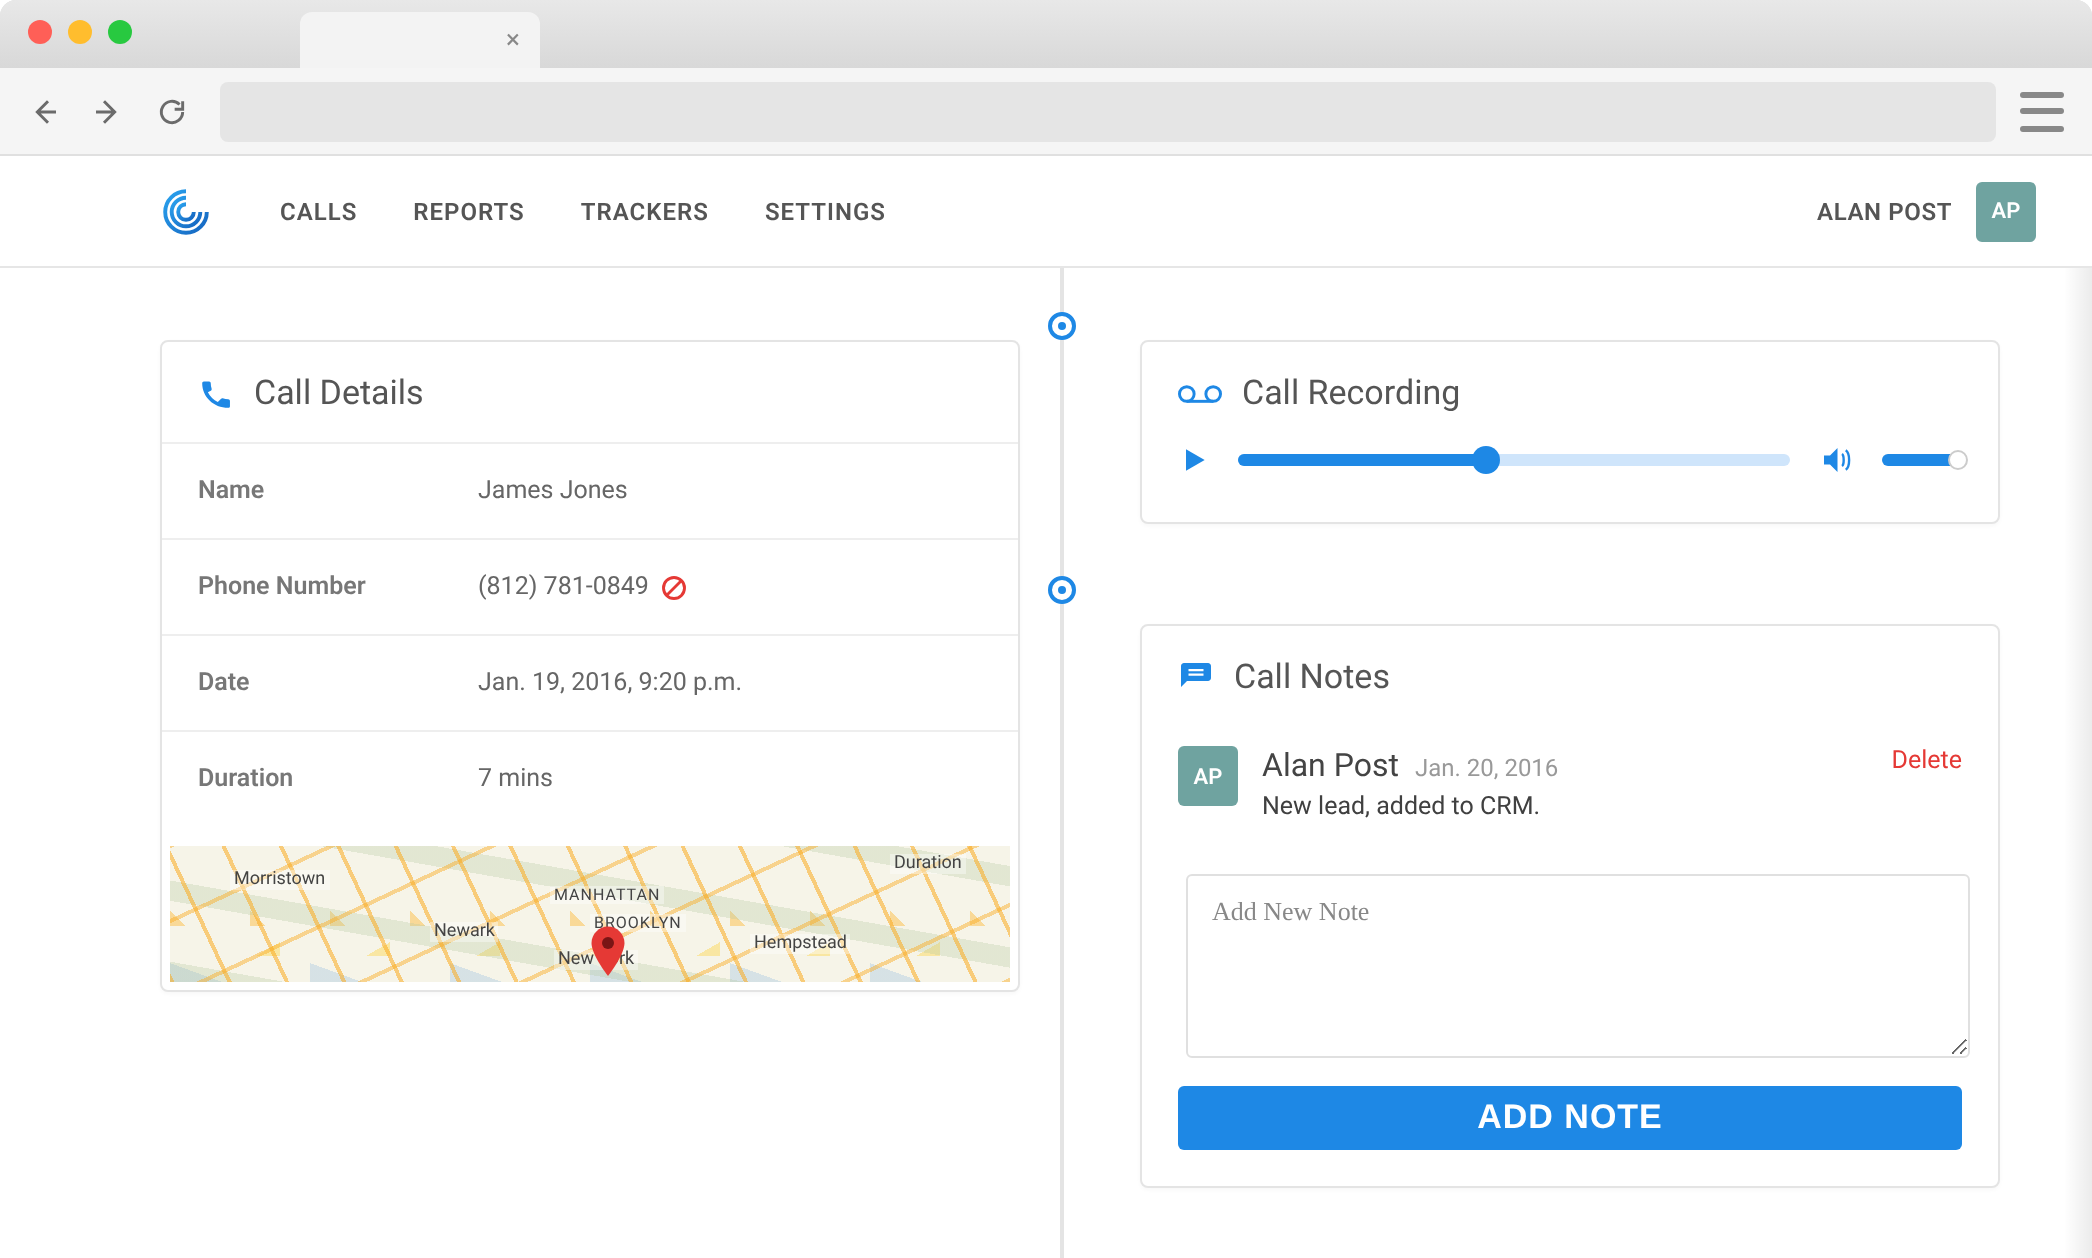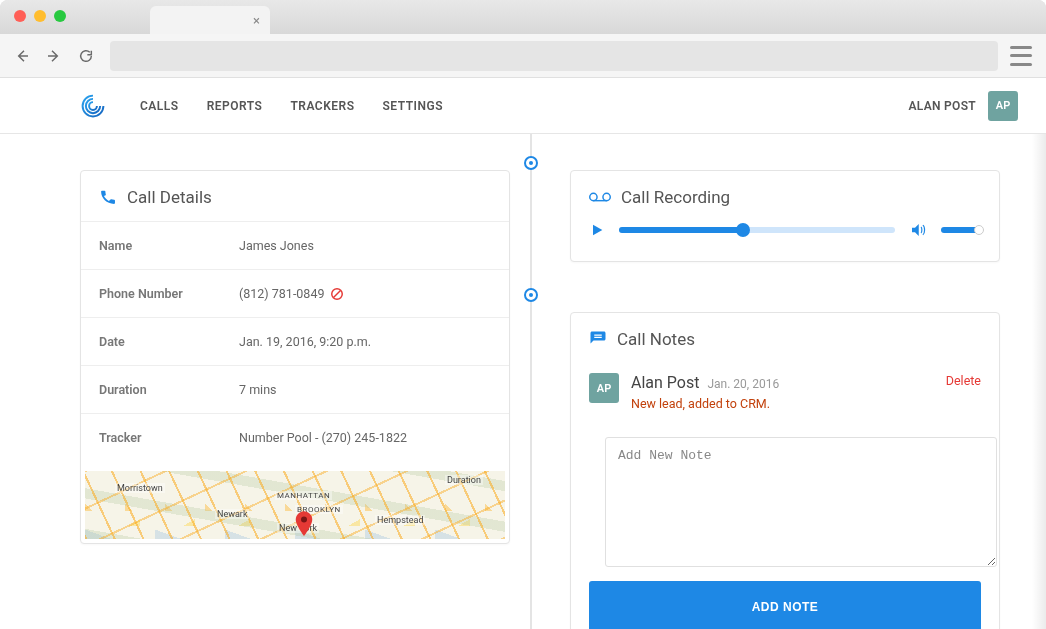--- a/index.html
+++ b/index.html
@@ -77,25 +77,25 @@
 .vol-track { width:40px; height:6px; background:#1e88e5; border-radius:3px; position:relative; }
 .vol-knob { position:absolute; right:-3px; top:50%; transform:translate(0,-50%); width:10px; height:10px; background:#fff; border:1px solid #ccc; border-radius:50%; }
 
 
 .note-body { padding:0 18px 18px 18px; }
 .note-item { display:flex; gap:12px; padding:10px 0 14px 0; position:relative; }
 .note-avatar { width:30px; height:30px; background:#6fa3a0; color:#fff; font-size:11px; font-weight:600; display:flex; align-items:center; justify-content:center; border-radius:3px; flex-shrink:0; }
 .note-meta { display:flex; align-items:baseline; gap:8px; }
 .note-author { font-size:16px; color:#444; }
 .note-date { font-size:12px; color:#999; }
-.note-text { font-size:12.5px; color:#c2410c; margin-top:4px; }
+.note-text { font-size:12.5px; color:#404040; margin-top:4px; }
 .note-delete { position:absolute; right:0; top:10px; color:#e53935; font-size:12.5px; cursor:pointer; }
-.note-textarea { width:100%; height:130px; border:1px solid #e0e0e0; border-radius:3px; resize:vertical; padding:10px 12px; font-size:13px; color:#666; font-family:Liberation Mono, monospace; margin:12px 0 10px 16px; }
+.note-textarea { width:100%; height:92px; border:1px solid #e0e0e0; border-radius:3px; resize:vertical; padding:10px 12px; font-size:13px; color:#666; font-family:Liberation Serif, serif; margin:12px 0 10px 4px; }
 .note-textarea::placeholder { color:#888; }
-.add-note-btn { width:100%; height:52px; background:#1e88e5; color:#fff; border:none; border-radius:3px; font-size:12px; font-weight:600; letter-spacing:0.5px; cursor:pointer; }
+.add-note-btn { width:100%; height:32px; background:#1e88e5; color:#fff; border:none; border-radius:3px; font-size:17px; font-weight:600; letter-spacing:0.5px; cursor:pointer; }
 
 
 svg { display:block; }
 
 
 .shadow-edge { position:absolute; right:0; top:0; bottom:0; width:14px; background:linear-gradient(to left, rgba(0,0,0,0.08), transparent); pointer-events:none; }
 </style>
 </head>
 <body>
 
@@ -194,24 +194,20 @@
           </span>
         </span>
       </div>
       <div class="detail-row">
         <span class="detail-label">Date</span>
         <span class="detail-value">Jan. 19, 2016, 9:20 p.m.</span>
       </div>
       <div class="detail-row">
         <span class="detail-label">Duration</span>
         <span class="detail-value">7 mins</span>
-      </div>
-      <div class="detail-row">
-        <span class="detail-label">Tracker</span>
-        <span class="detail-value">Number Pool - (270) 245-1822</span>
       </div>
 
       <div class="map">
         <div class="roads"></div>
         <span class="city-label" style="left:30px; top:12px">Morristown</span>
         <span class="city-label" style="left:130px; top:38px">Newark</span>
         <span class="city-label" style="left:190px; top:20px; font-size:8px; letter-spacing:0.5px">MANHATTAN</span>
         <span class="city-label" style="left:210px; top:34px; font-size:8px; letter-spacing:0.5px">BROOKLYN</span>
         <span class="city-label" style="left:192px; top:52px">New York</span>
         <span class="city-label" style="left:290px; top:44px">Hempstead</span>

